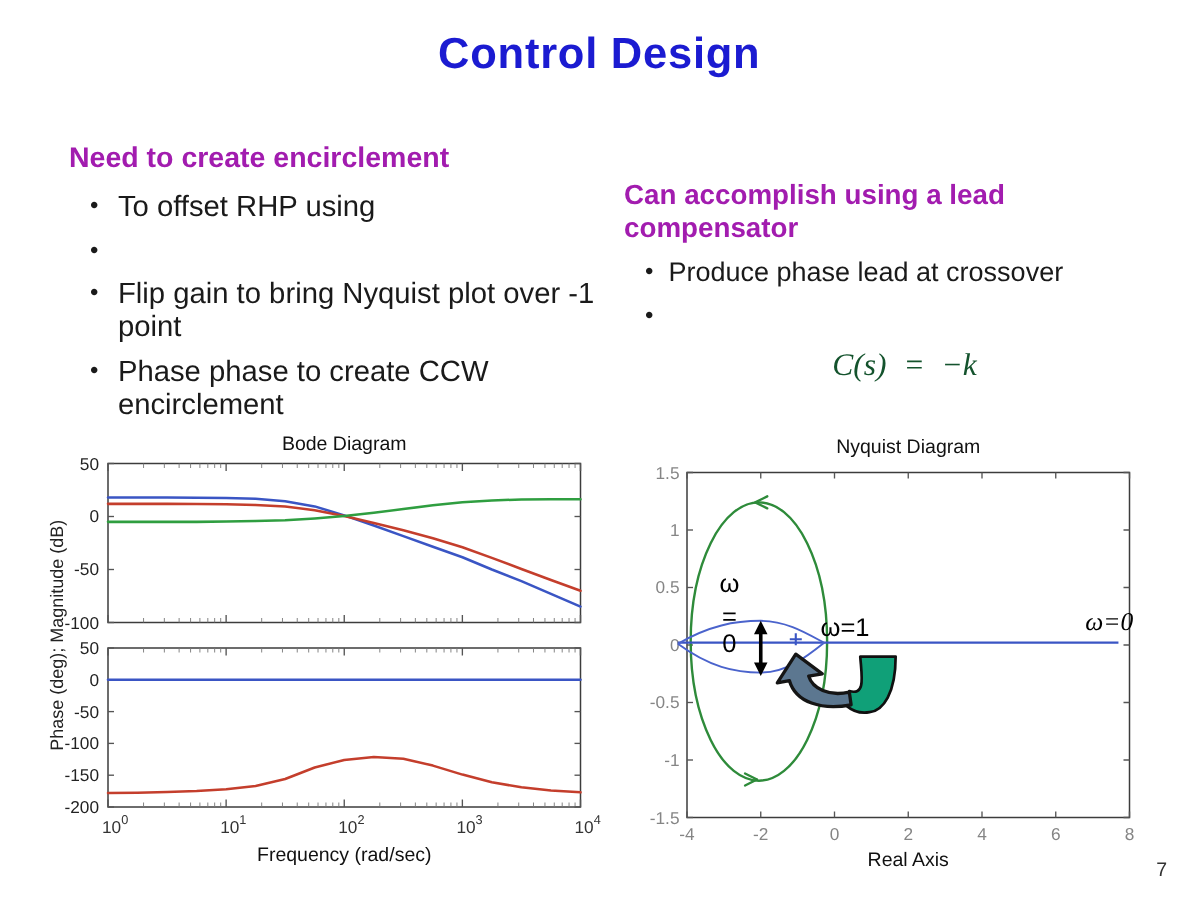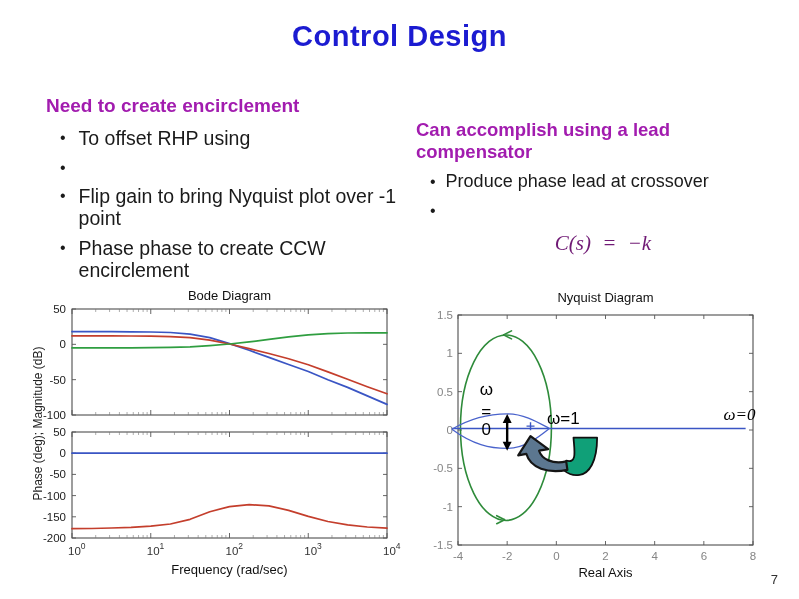--- a/index.html
+++ b/index.html
@@ -16,21 +16,21 @@
   .block-right{left:416px;top:95px;width:332px;margin-top:24px;}
   .block-heading{font-size:19px;font-weight:bold;margin:0 0 10px 0;color:#a21caf;line-height:1.18;}
   .block-right .block-heading{font-size:18.5px;width:300px;margin-bottom:8px;}
   .bullet-list{list-style:none;margin:0;padding:0 0 0 14px;}
   .bullet-item{display:flex;gap:13px;font-size:19.5px;line-height:1.16;margin-bottom:7px;}
   .block-right .bullet-item{font-size:18px;gap:10px;margin-bottom:8px;}
   .bullet-dot{font-size:16px;padding-top:2px;}
   .formula{
     position:absolute;left:478px;top:229px;width:250px;text-align:center;
     font-family:"Liberation Serif","DejaVu Serif",serif;font-style:italic;
-    font-size:21px;color:#701a75;
+    font-size:21px;color:#14532d;
   }
   .formula .piece{display:inline-block;vertical-align:middle;}
   .formula .eq{margin:0 6px;}
   .frac{display:inline-block;vertical-align:middle;text-align:center;font-size:18px;line-height:1.1;margin-left:1px;}
   .frac .num{display:block;border-bottom:1.4px solid #222;padding:0 4px 1px 4px;}
   .frac .den{display:block;padding-top:1px;}
   .figure{position:absolute;}
   .bode-figure{left:30px;top:288px;}
   .nyquist-figure{left:430px;top:288px;}
   .page-number{position:absolute;right:21px;bottom:12px;font-size:13px;color:#333;}

